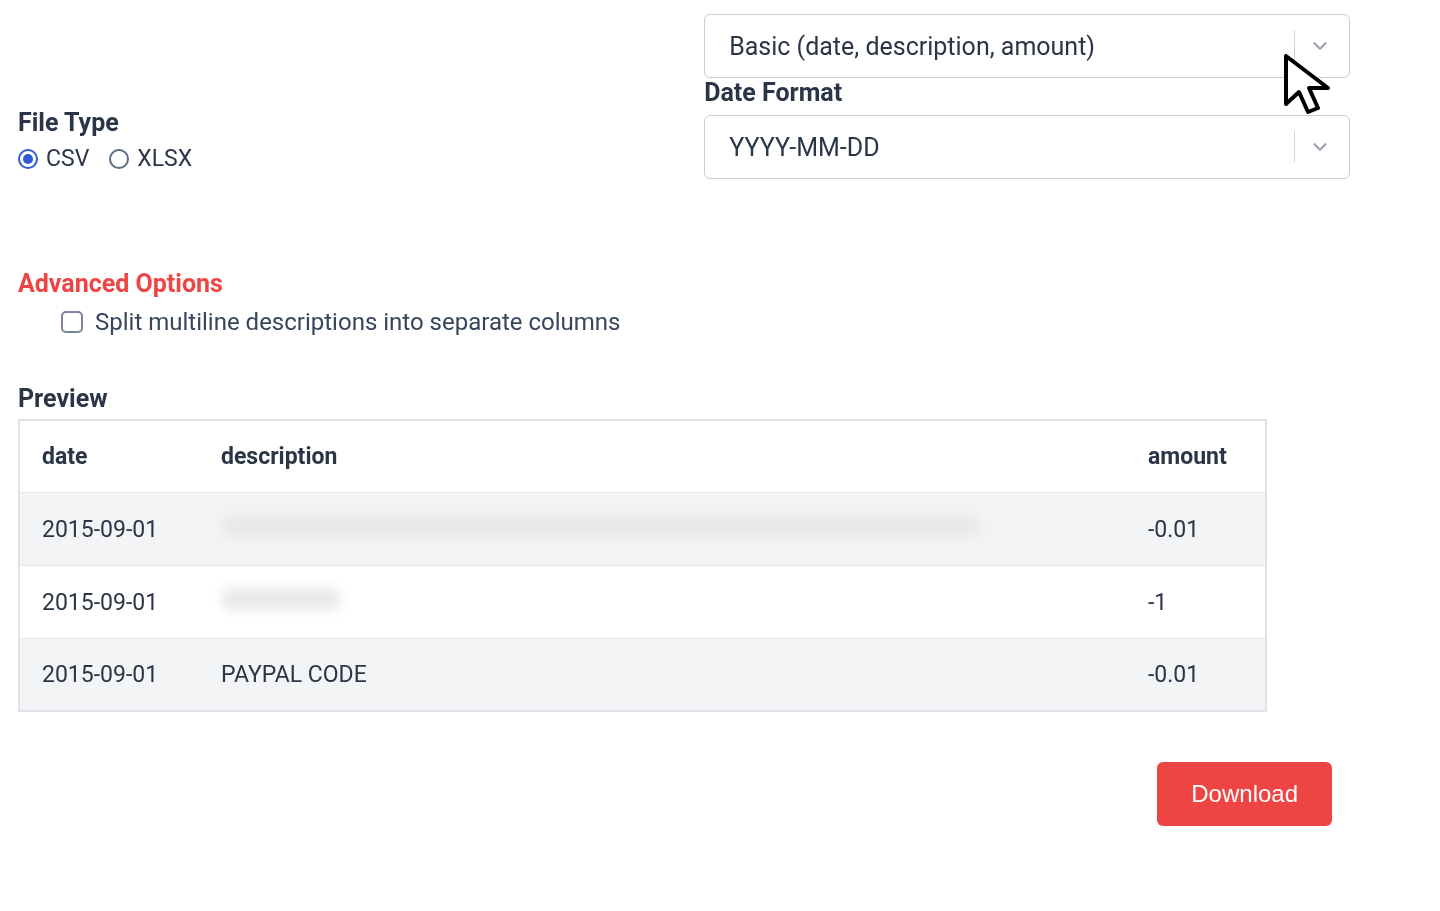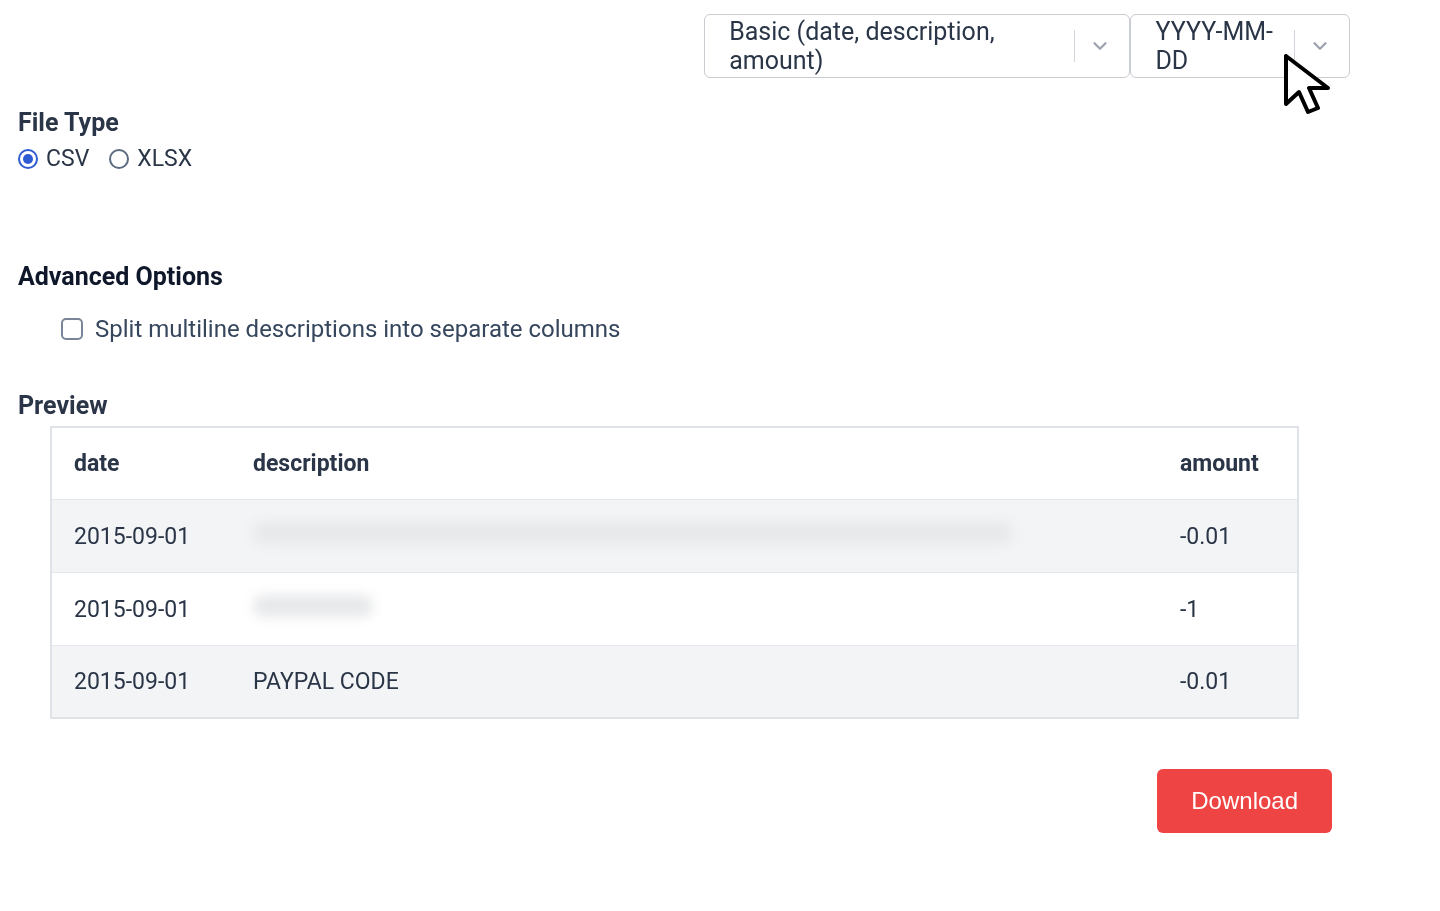--- a/index.html
+++ b/index.html
@@ -19,21 +19,21 @@
     gap: 40px;
   }
   .left-col {
     flex: 0 0 46%;
     padding-top: 94px;
   }
   .right-col {
     flex: 0 0 46%;
     margin-right: 72px;
     display: flex;
-    flex-direction: row;
+    flex-direction: column;
   }
   .field-label {
     font-weight: 700;
     font-size: 25px;
     color: #2a3547;
     margin-bottom: 8px;
   }
   .radio-row {
     display: flex;
     gap: 20px;
@@ -89,22 +89,22 @@
     width: 1px;
     height: 32px;
     background: #d1d5db;
   }
   .section {
     margin-top: 90px;
   }
   .section-label {
     font-weight: 700;
     font-size: 25px;
-    color: #0f172a;
-    margin-bottom: 24px;
+    color: #ef4444;
+    margin-bottom: 10px;
   }
   .checkbox-row {
     display: flex;
     align-items: center;
     gap: 12px;
     font-size: 24px;
     color: #35465d;
     cursor: pointer;
     padding-left: 43px;
   }
@@ -119,21 +119,20 @@
     font-weight: 700;
     font-size: 25px;
     color: #2a3547;
     margin-top: 48px;
     margin-bottom: 6px;
   }
   table.preview {
     border-collapse: collapse;
     width: 1249px;
     border: 2px solid #dfe2e6;
-    margin-left: 32px;
   }
   table.preview th, table.preview td {
     text-align: left;
     font-size: 23px;
     color: #2a3547;
     padding: 22px 22px;
     border-bottom: 1px solid #e5e7eb;
   }
   table.preview th {
     font-weight: 700;
@@ -204,20 +203,21 @@
         <span class="select-sep"></span>
         <span>
           <svg width="22" height="22" viewBox="0 0 24 24" fill="none" stroke="#9ca3af" stroke-width="2.5" stroke-linecap="round" stroke-linejoin="round">
               <polyline points="6 9 12 15 18 9"></polyline>
             </svg>
         </span>
       </span>
     </div>
 
     <div>
+      <div class="field-label">Date Format</div>
       <div class="select-box">
         <span>YYYY-MM-DD</span>
         <span class="select-caret-wrap">
           <span class="select-sep"></span>
           <span>
             <svg width="22" height="22" viewBox="0 0 24 24" fill="none" stroke="#9ca3af" stroke-width="2.5" stroke-linecap="round" stroke-linejoin="round">
                 <polyline points="6 9 12 15 18 9"></polyline>
               </svg>
           </span>
         </span>

